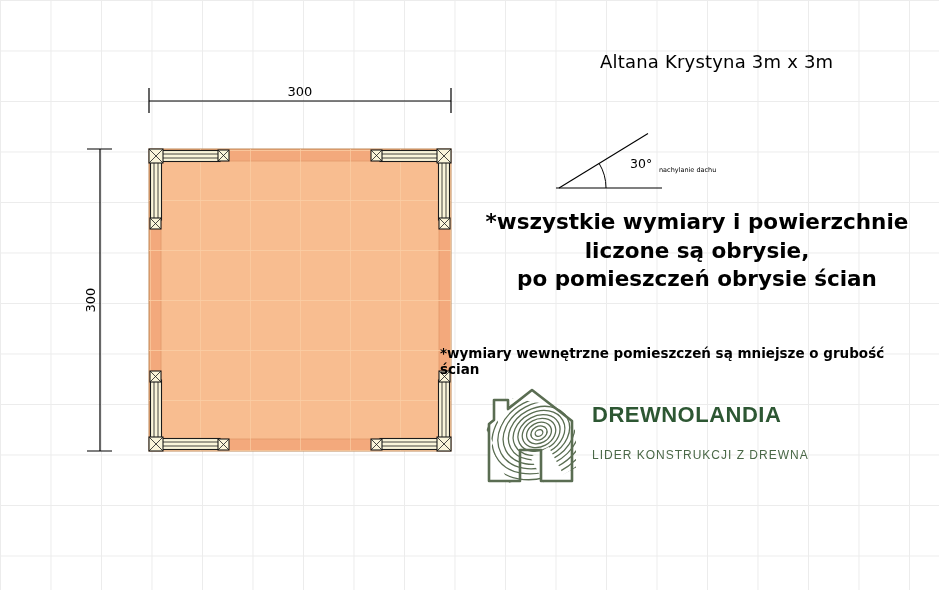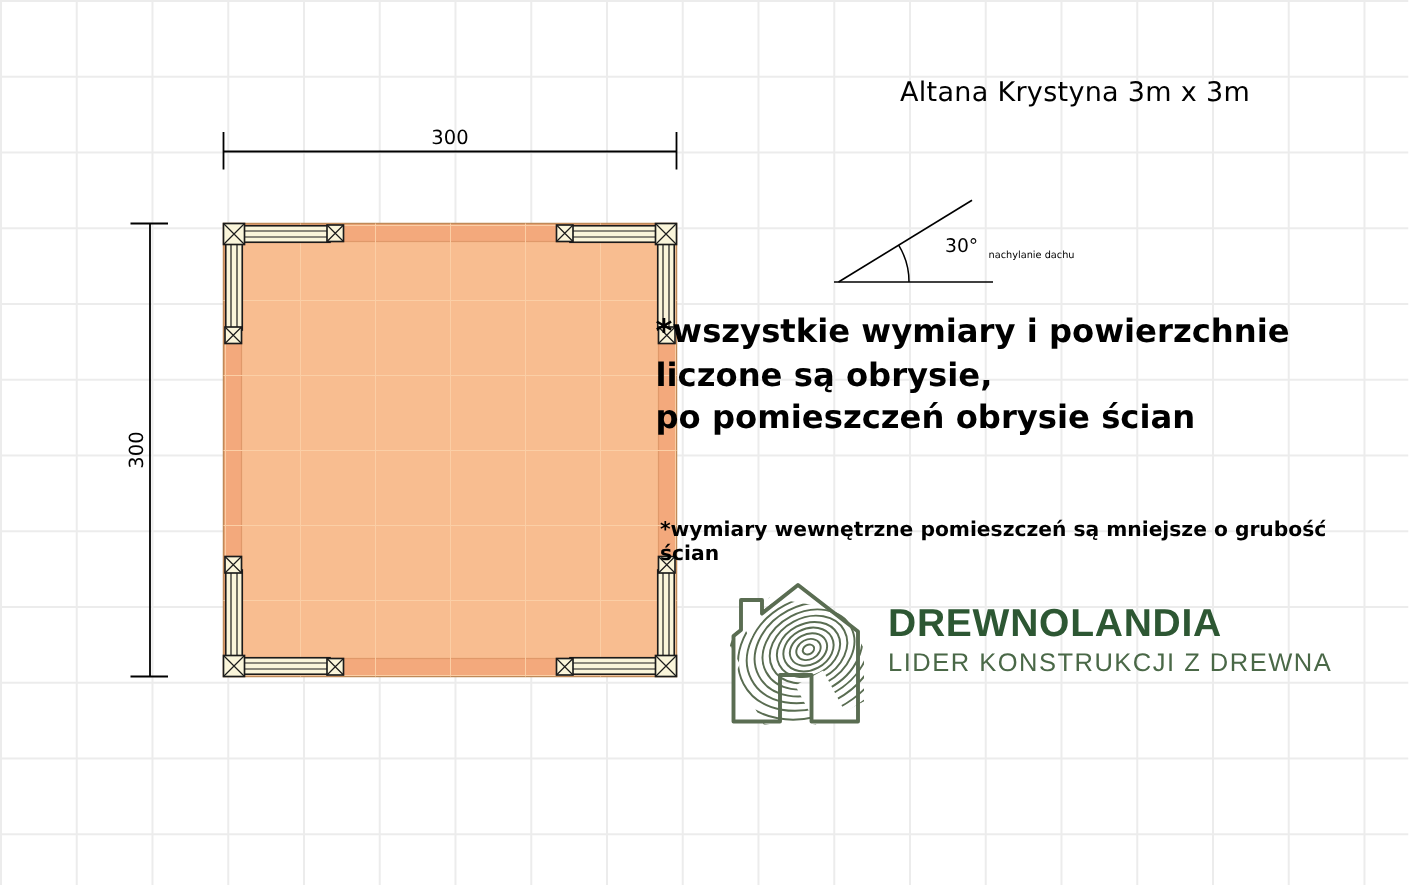--- a/index.html
+++ b/index.html
@@ -10,31 +10,31 @@
       linear-gradient(to right,#ececec 1px,transparent 1px),
       linear-gradient(to bottom,#ececec 1px,transparent 1px);
     background-size:50.5px 50.5px;
   }
   .abs{position:absolute;}
   .sheet-title{
     left:553px;top:51px;font-size:18px;font-weight:normal;color:#000;
     white-space:nowrap;letter-spacing:0.2px;margin-left:47px;
   }
   .main-note{
-    left:437px;top:208px;width:482px;text-align:left;
+    left:456px;top:208px;width:482px;text-align:center;
     font-size:21.5px;font-weight:bold;color:#000;line-height:28.5px;
   }
   .small-note{
     left:440px;top:345px;width:486px;
     font-size:13.5px;font-weight:bold;color:#000;
   }
   .logo{left:484px;top:387px;width:380px;height:100px;}
   .logo-text{position:absolute;left:108px;top:13px;font-family:"Liberation Sans",sans-serif;white-space:nowrap;}
-  .logo-brand{font-size:26px;font-weight:bold;color:#2d5733;line-height:30px;letter-spacing:0.5px;}
-  .logo-tagline{font-size:17px;color:#4a6847;line-height:18px;letter-spacing:1px;margin-top:3px;}
+  .logo-brand{font-size:22px;font-weight:bold;color:#2d5733;line-height:30px;letter-spacing:0.5px;}
+  .logo-tagline{font-size:12px;color:#4a6847;line-height:18px;letter-spacing:1px;margin-top:16px;}
   
   .k{stroke:#1b1b1b;stroke-width:1.1;}
   .thin{stroke:#1b1b1b;stroke-width:0.8;}
   .dim{stroke:#000;stroke-width:1.2;}
   .dimtxt{font-family:"DejaVu Sans",sans-serif;font-size:13px;fill:#000;}
   .rooftxt{font-family:"DejaVu Sans",sans-serif;font-size:12.5px;fill:#000;}
   .roofcap{font-family:"DejaVu Sans",sans-serif;font-size:6.5px;fill:#000;}
 </style>
 </head>
 <body>

